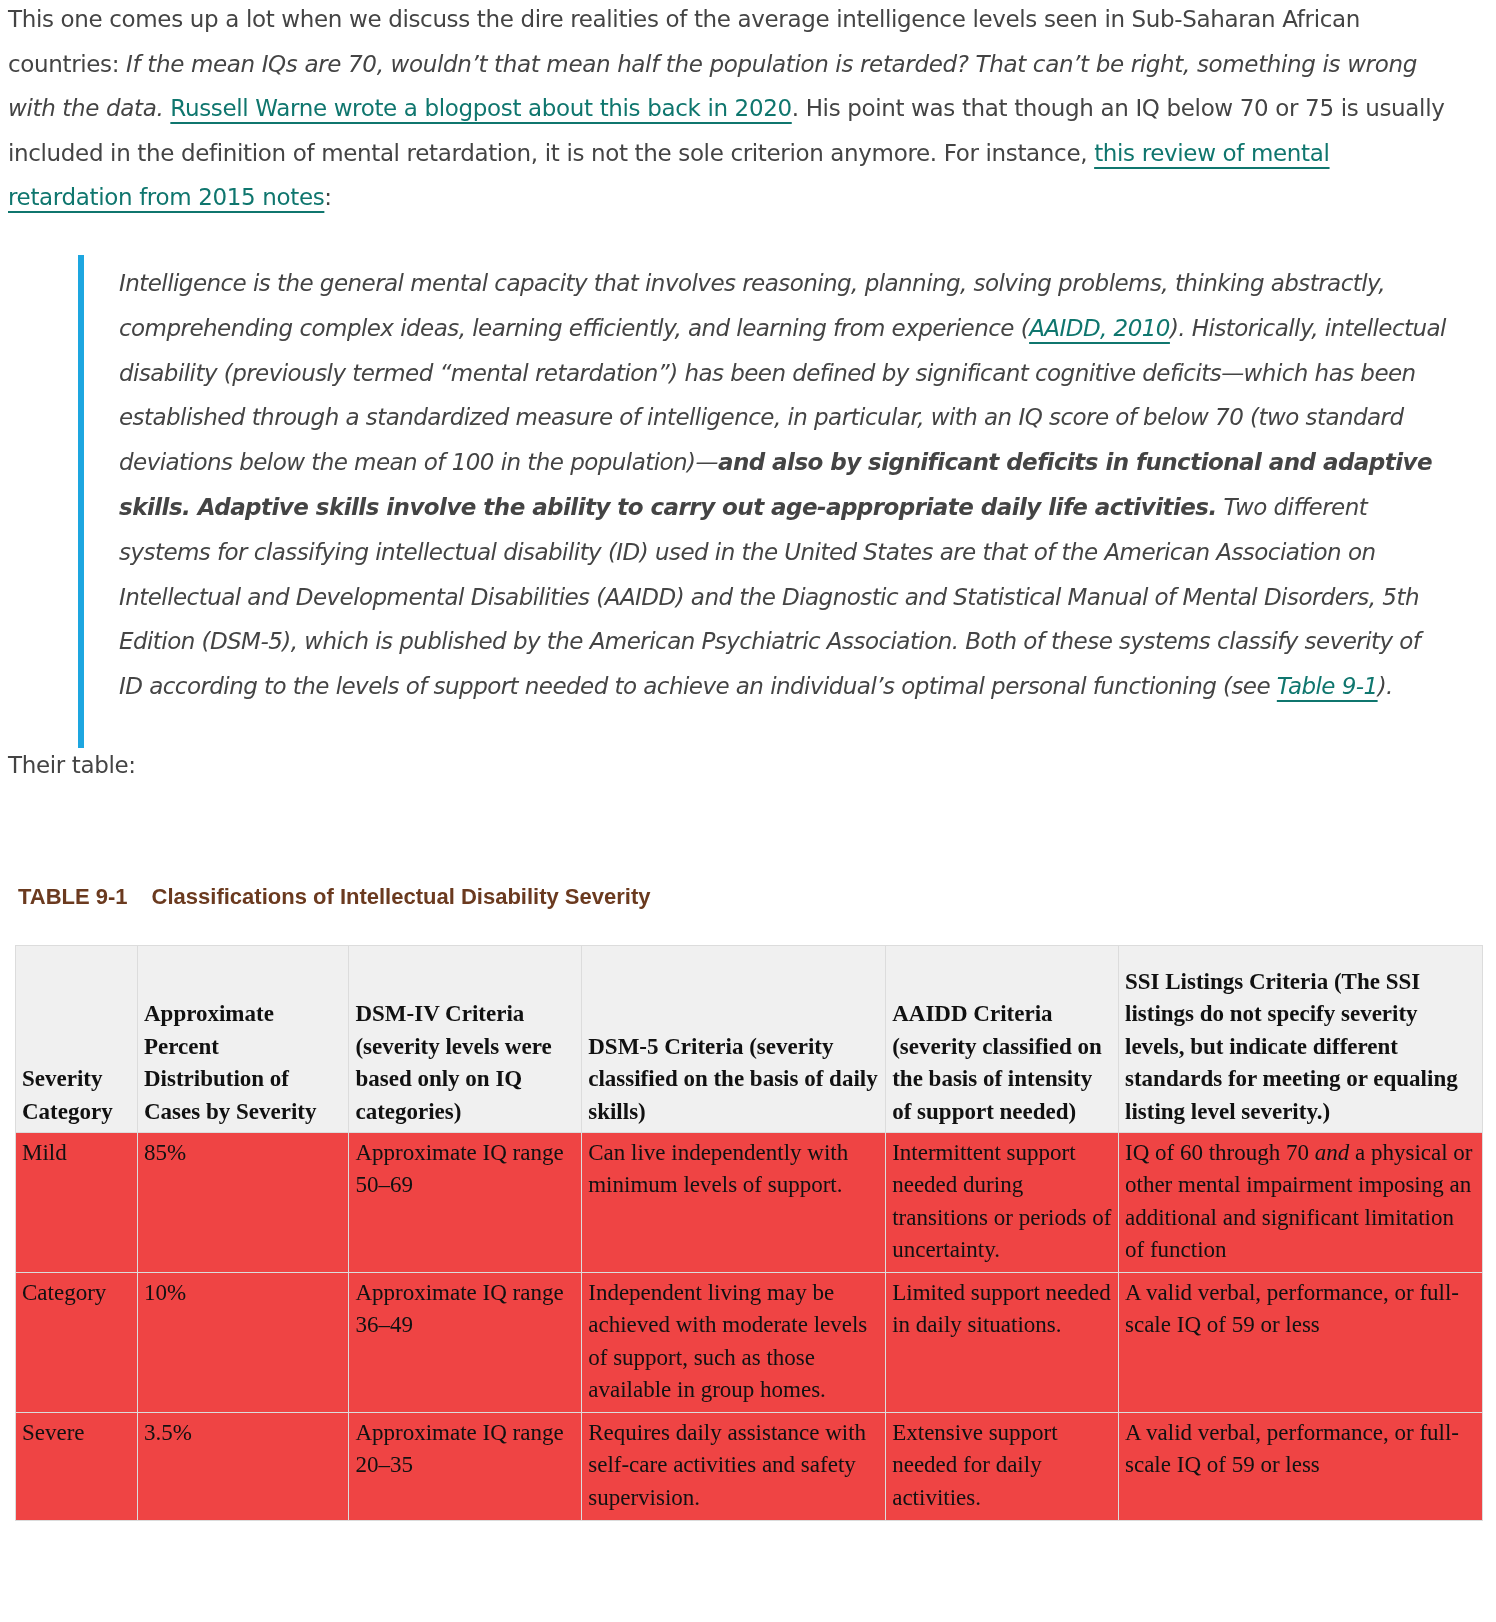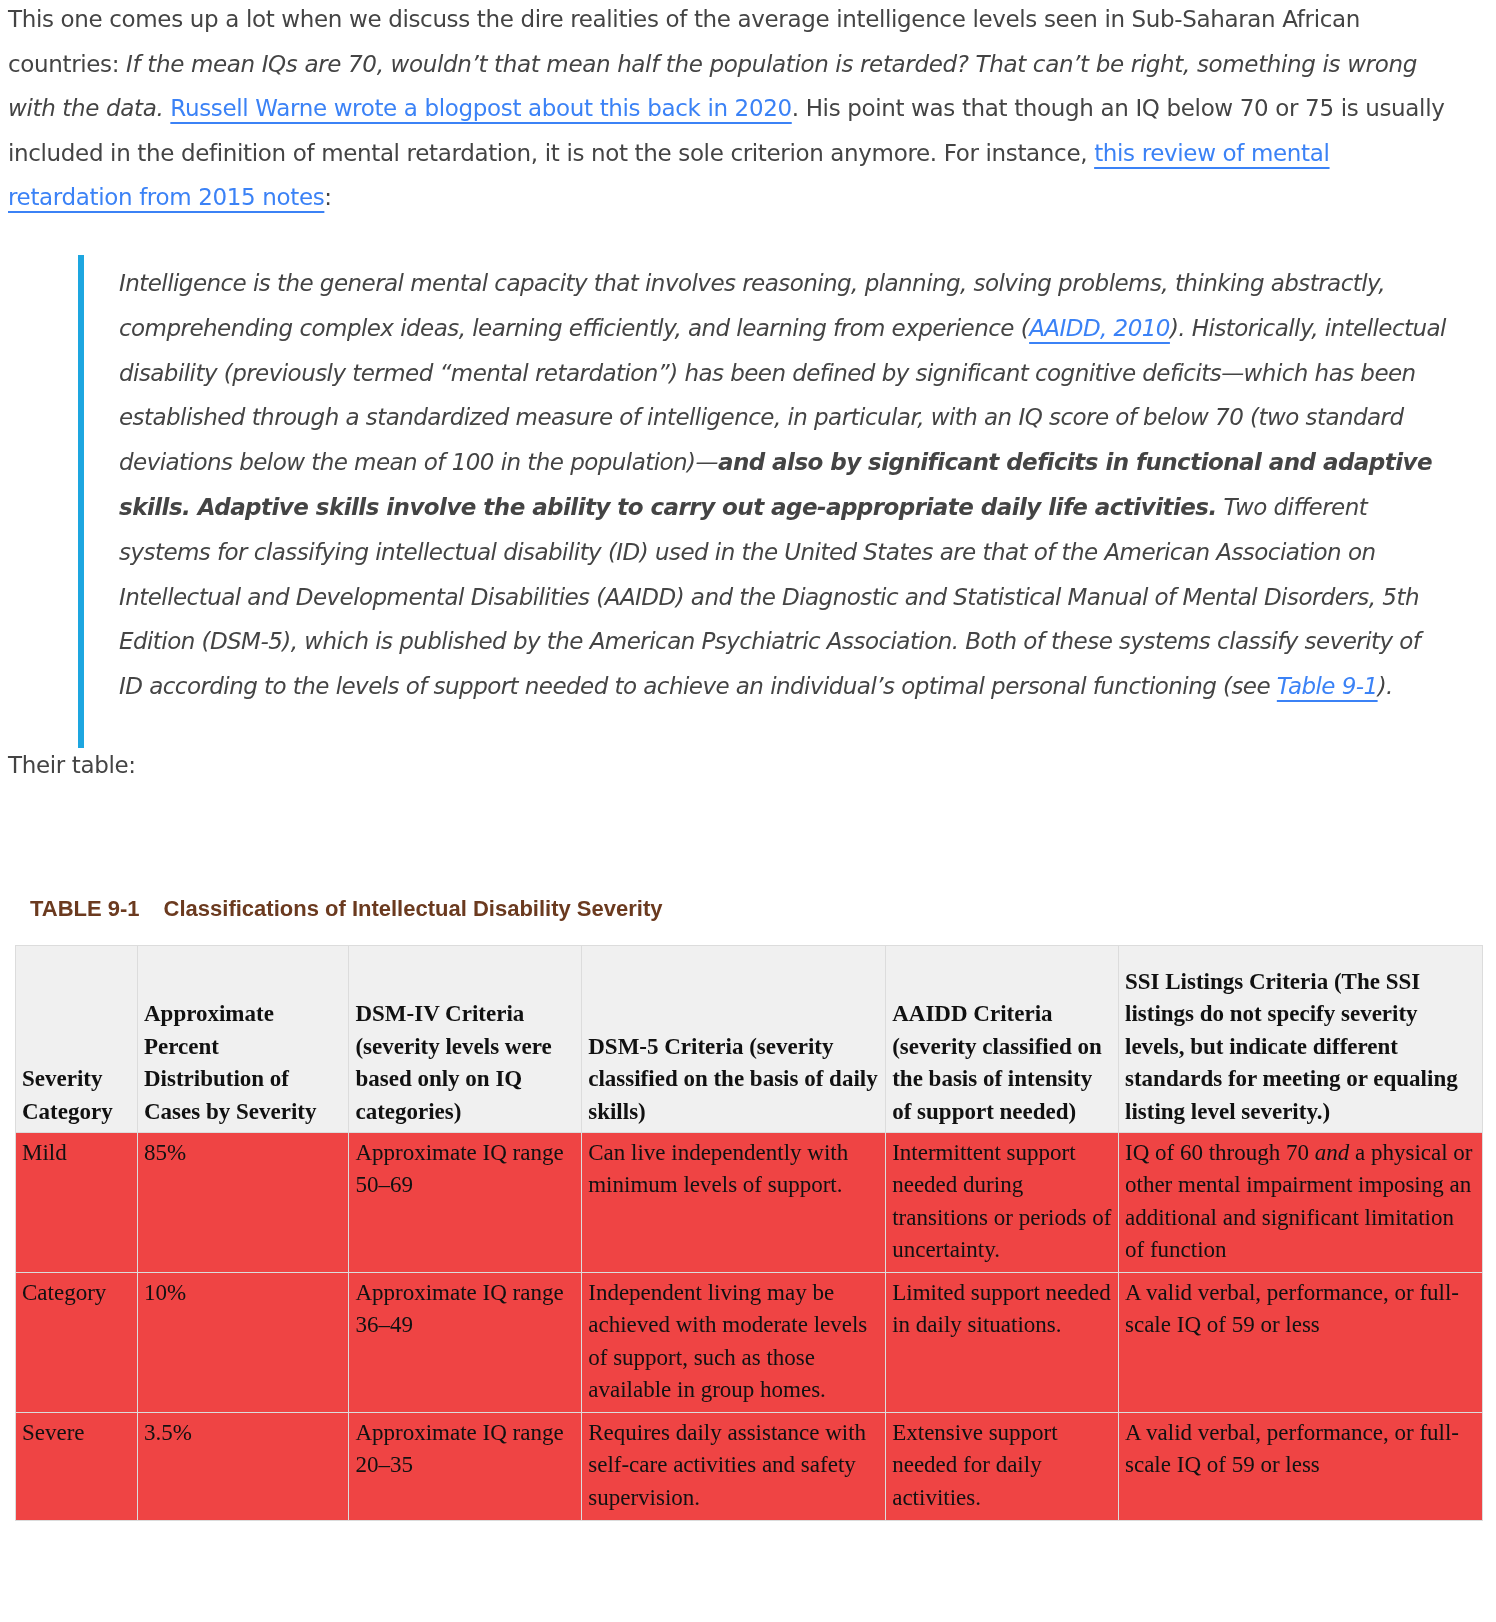--- a/index.html
+++ b/index.html
@@ -8,37 +8,37 @@
     font-family: "DejaVu Sans", sans-serif;
     color: #444444;
   }
   .para {
     position: absolute; left: 8px; width: 1440px;
     font-size: 23px; line-height: 44.6px; margin: 0;
     letter-spacing: -0.35px;
   }
   #intro { top: -3px; }
   #intro .q { font-style: italic; }
-  a.link { color: #3b82f6; text-decoration: underline; text-underline-offset: 6px; text-decoration-thickness: 1.5px; margin-top: 15px; }
+  a.link { color: #0f766e; text-decoration: underline; text-underline-offset: 6px; text-decoration-thickness: 1.5px; margin-top: 15px; }
   .quote {
     position: absolute; left: 78px; top: 255px; width: 1380px; height: 493px;
     border-left: 6px solid #1da6e0;
   }
   .quote p {
     margin: 0; position: absolute; left: 35px; top: 6px; width: 1330px;
     font-style: italic; font-size: 23px; line-height: 44.8px; color: #444444;
     letter-spacing: -0.55px;
   }
   .quote b { font-weight: bold; }
   #their { top: 743px; }
 
   .tcap {
     position: absolute; left: 14px; top: 880px;
     font-family: "Liberation Sans", sans-serif; font-weight: bold;
-    font-size: 22px; color: #6b3a1f; letter-spacing: 0px; margin: 16px;
+    font-size: 22px; color: #6b3a1f; letter-spacing: 0px; margin: 4px;
   }
   .tcap .num { margin-right: 24px; }
 
   table.sev {
     position: absolute; left: 15px; top: 945px; width: 1468px;
     border-collapse: collapse;
     font-family: "Liberation Serif", serif; font-size: 23px; color: #111111;
   }
   table.sev th, table.sev td {
     border: 1.5px solid #dcdcdc; vertical-align: top; text-align: left;

